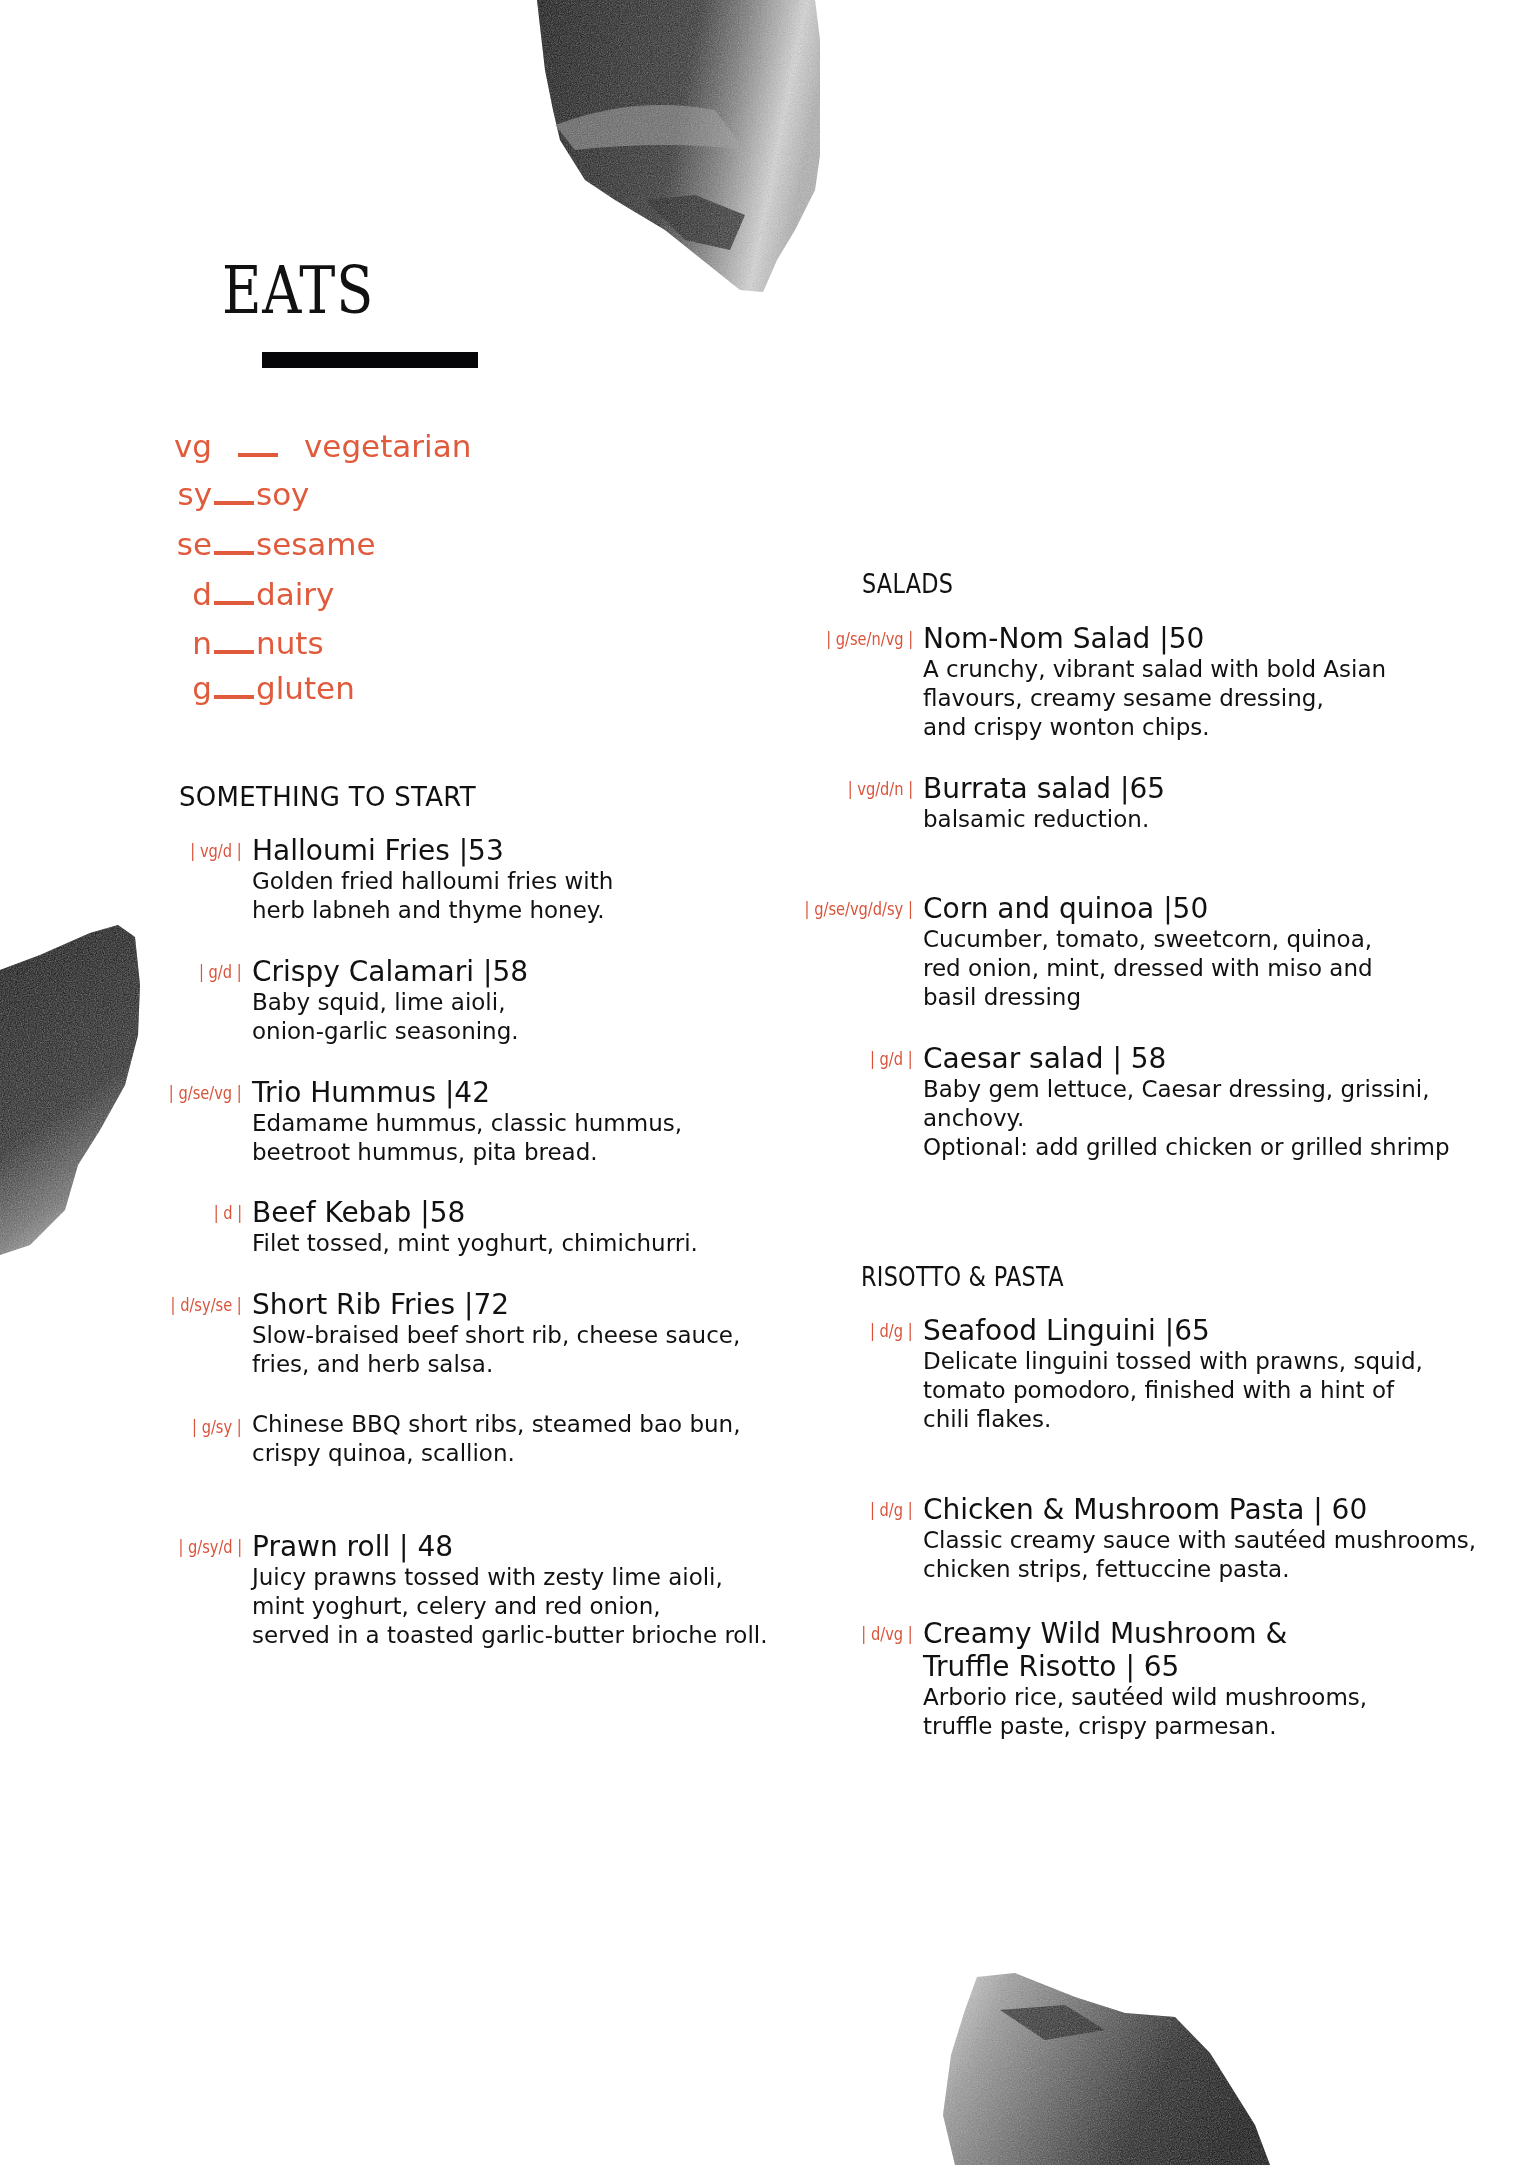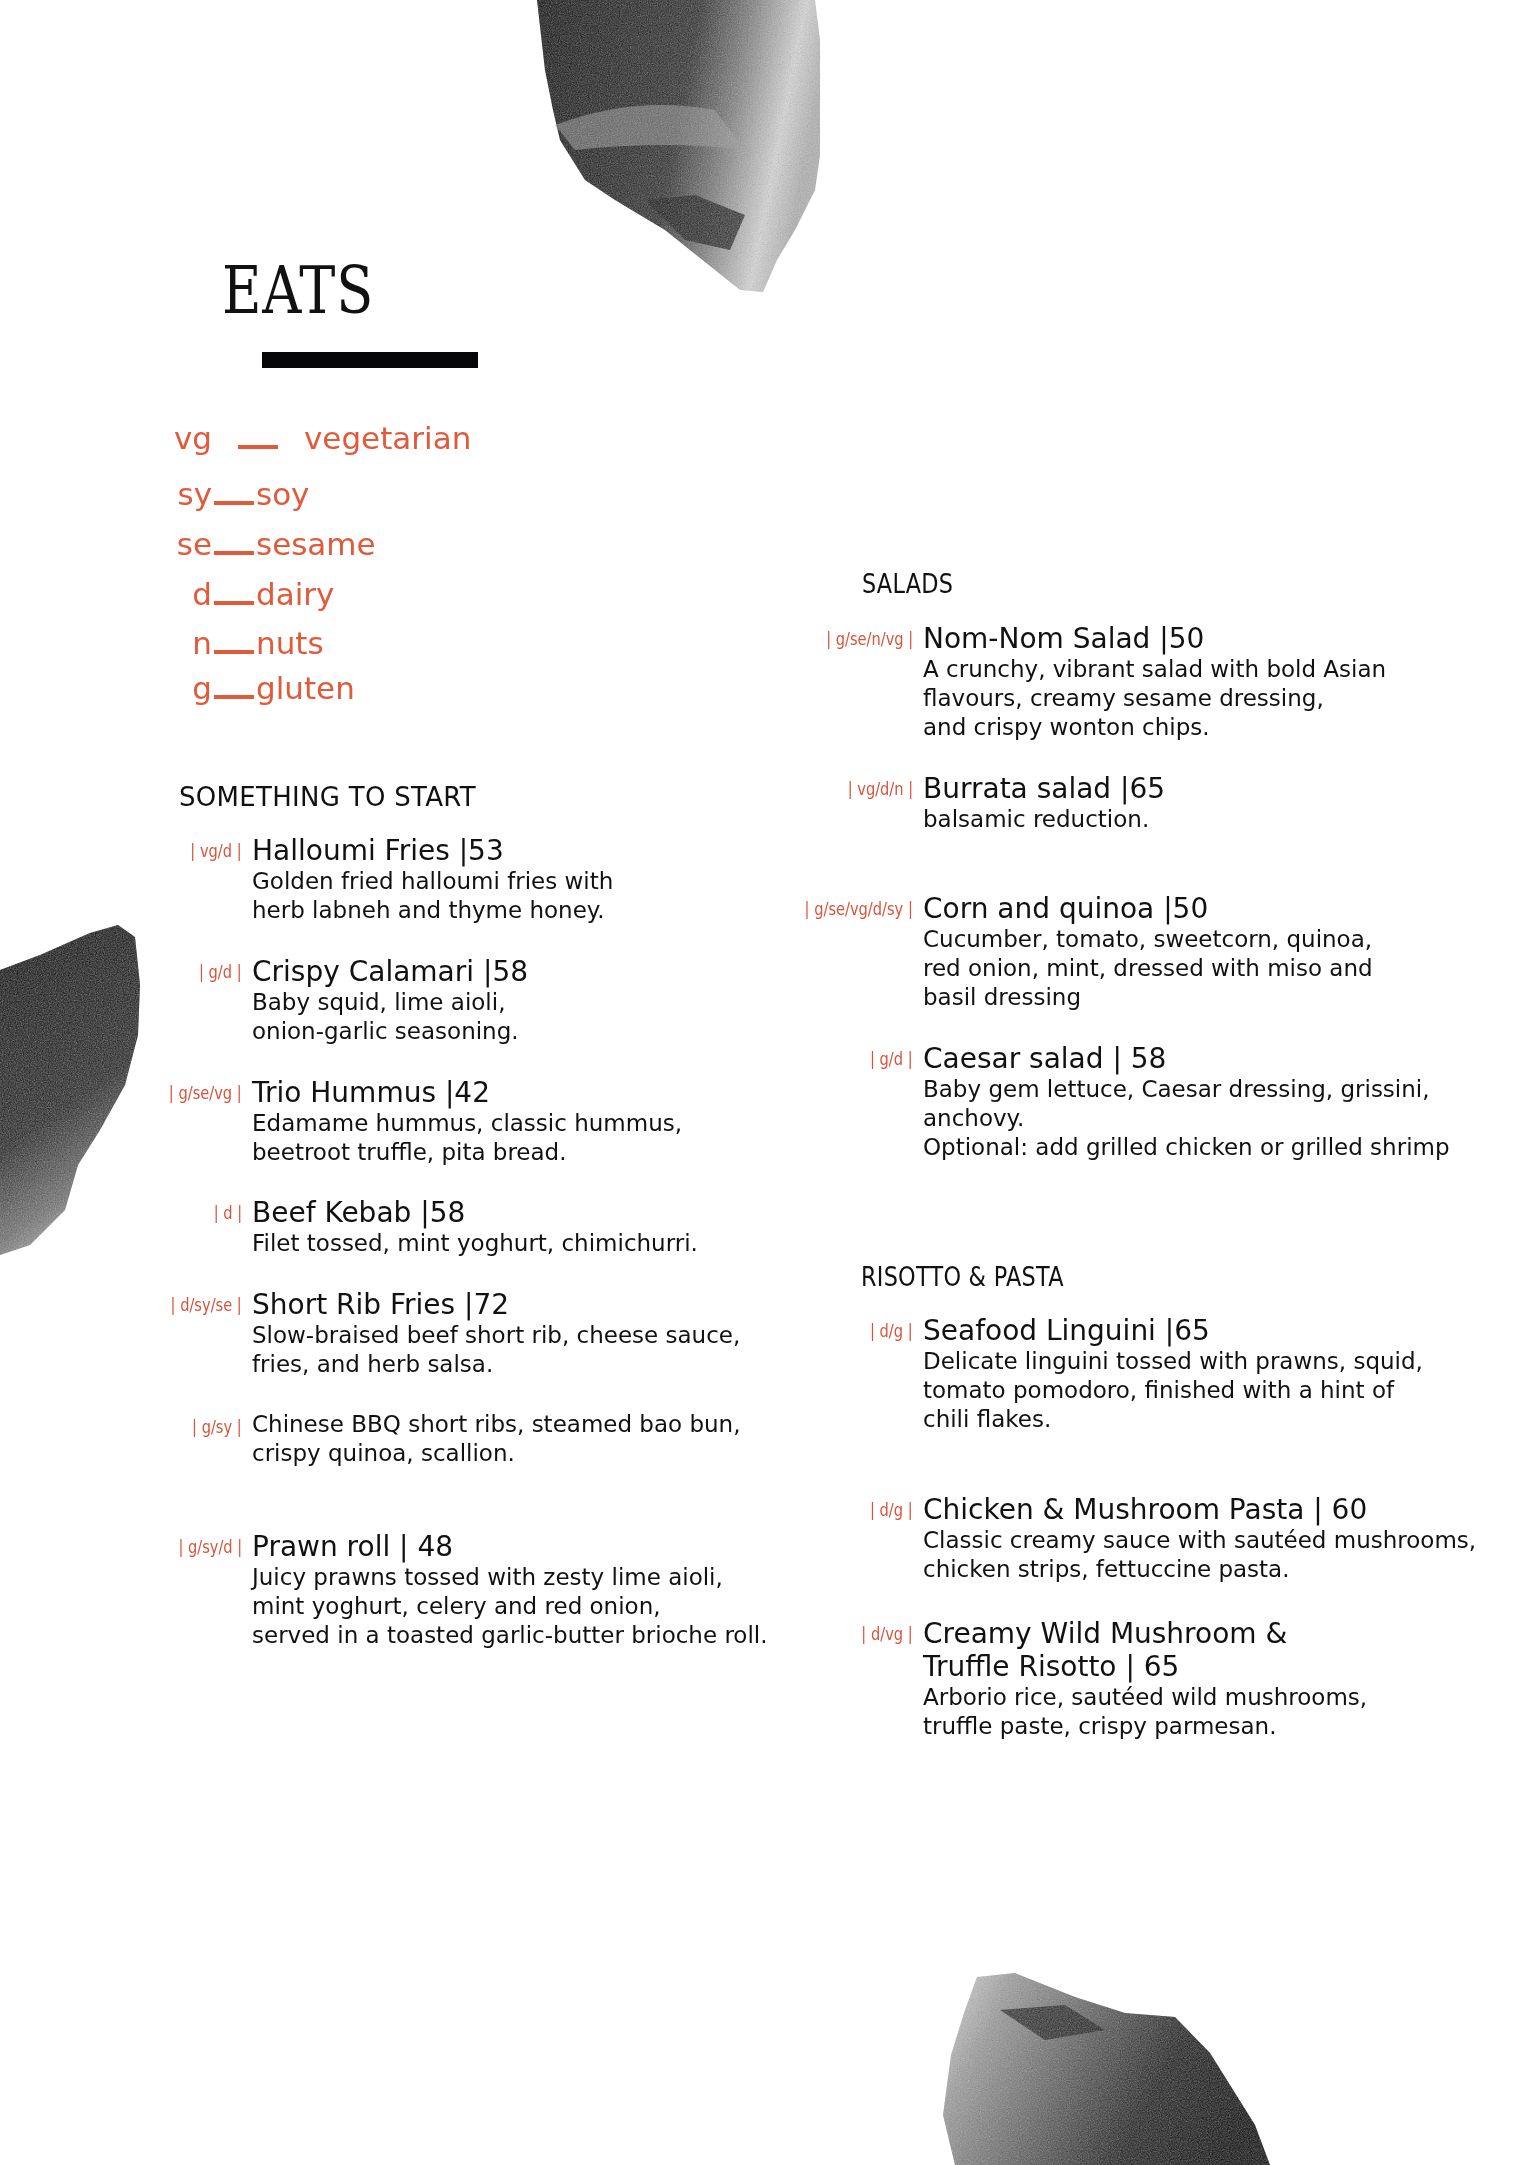--- a/index.html
+++ b/index.html
@@ -108,21 +108,21 @@
     <path d="M52,42 L90,38 L150,62 L200,78 L250,82 L285,118 L305,150 L330,190 L345,230 L30,230 L18,180 L26,120 L40,75 Z" fill="url(#rg3)"></path>
     <path d="M75,75 L140,70 L180,95 L120,105 Z" fill="#111" opacity="0.75"></path>
     <path d="M52,42 L90,38 L150,62 L200,78 L250,82 L285,118 L305,150 L330,190 L345,230 L30,230 L18,180 L26,120 L40,75 Z" fill="#fff" filter="url(#grain3)"></path>
   </svg>
 </div>
 
 <div class="title">EATS</div>
 <div class="title-bar"></div>
 
 <div class="legend">
-  <div class="legend-row" style="top:0;gap:24px;">
+  <div class="legend-row" style="top:8px;gap:24px;">
     <span class="legend-code">vg</span>
       <span class="legend-dash"></span>
       <span class="legend-name">vegetarian</span>
   </div>
   <div class="legend-row" style="top:56px;">
     <span class="legend-code">sy</span>
       <span class="legend-dash"></span>
       <span class="legend-name">soy</span>
   </div>
   <div class="legend-row" style="top:106px;justify-content:flex-end;">
@@ -160,21 +160,21 @@
   <span class="tag">| g/d |</span>
   <div class="name">Crispy Calamari |58</div>
   <div class="desc">Baby squid, lime aioli,</div>
   <div class="desc">onion-garlic seasoning.</div>
 </div>
 
 <div class="item" style="left:252px; top:1076px;">
   <span class="tag">| g/se/vg |</span>
   <div class="name">Trio Hummus |42</div>
   <div class="desc">Edamame hummus, classic hummus,</div>
-  <div class="desc">beetroot truffle, pita bread.</div>
+  <div class="desc">beetroot hummus, pita bread.</div>
 </div>
 
 <div class="item" style="left:252px; top:1196px;">
   <span class="tag">| d |</span>
   <div class="name">Beef Kebab |58</div>
   <div class="desc">Filet tossed, mint yoghurt, chimichurri.</div>
 </div>
 
 <div class="item" style="left:252px; top:1288px;">
   <span class="tag">| d/sy/se |</span>

